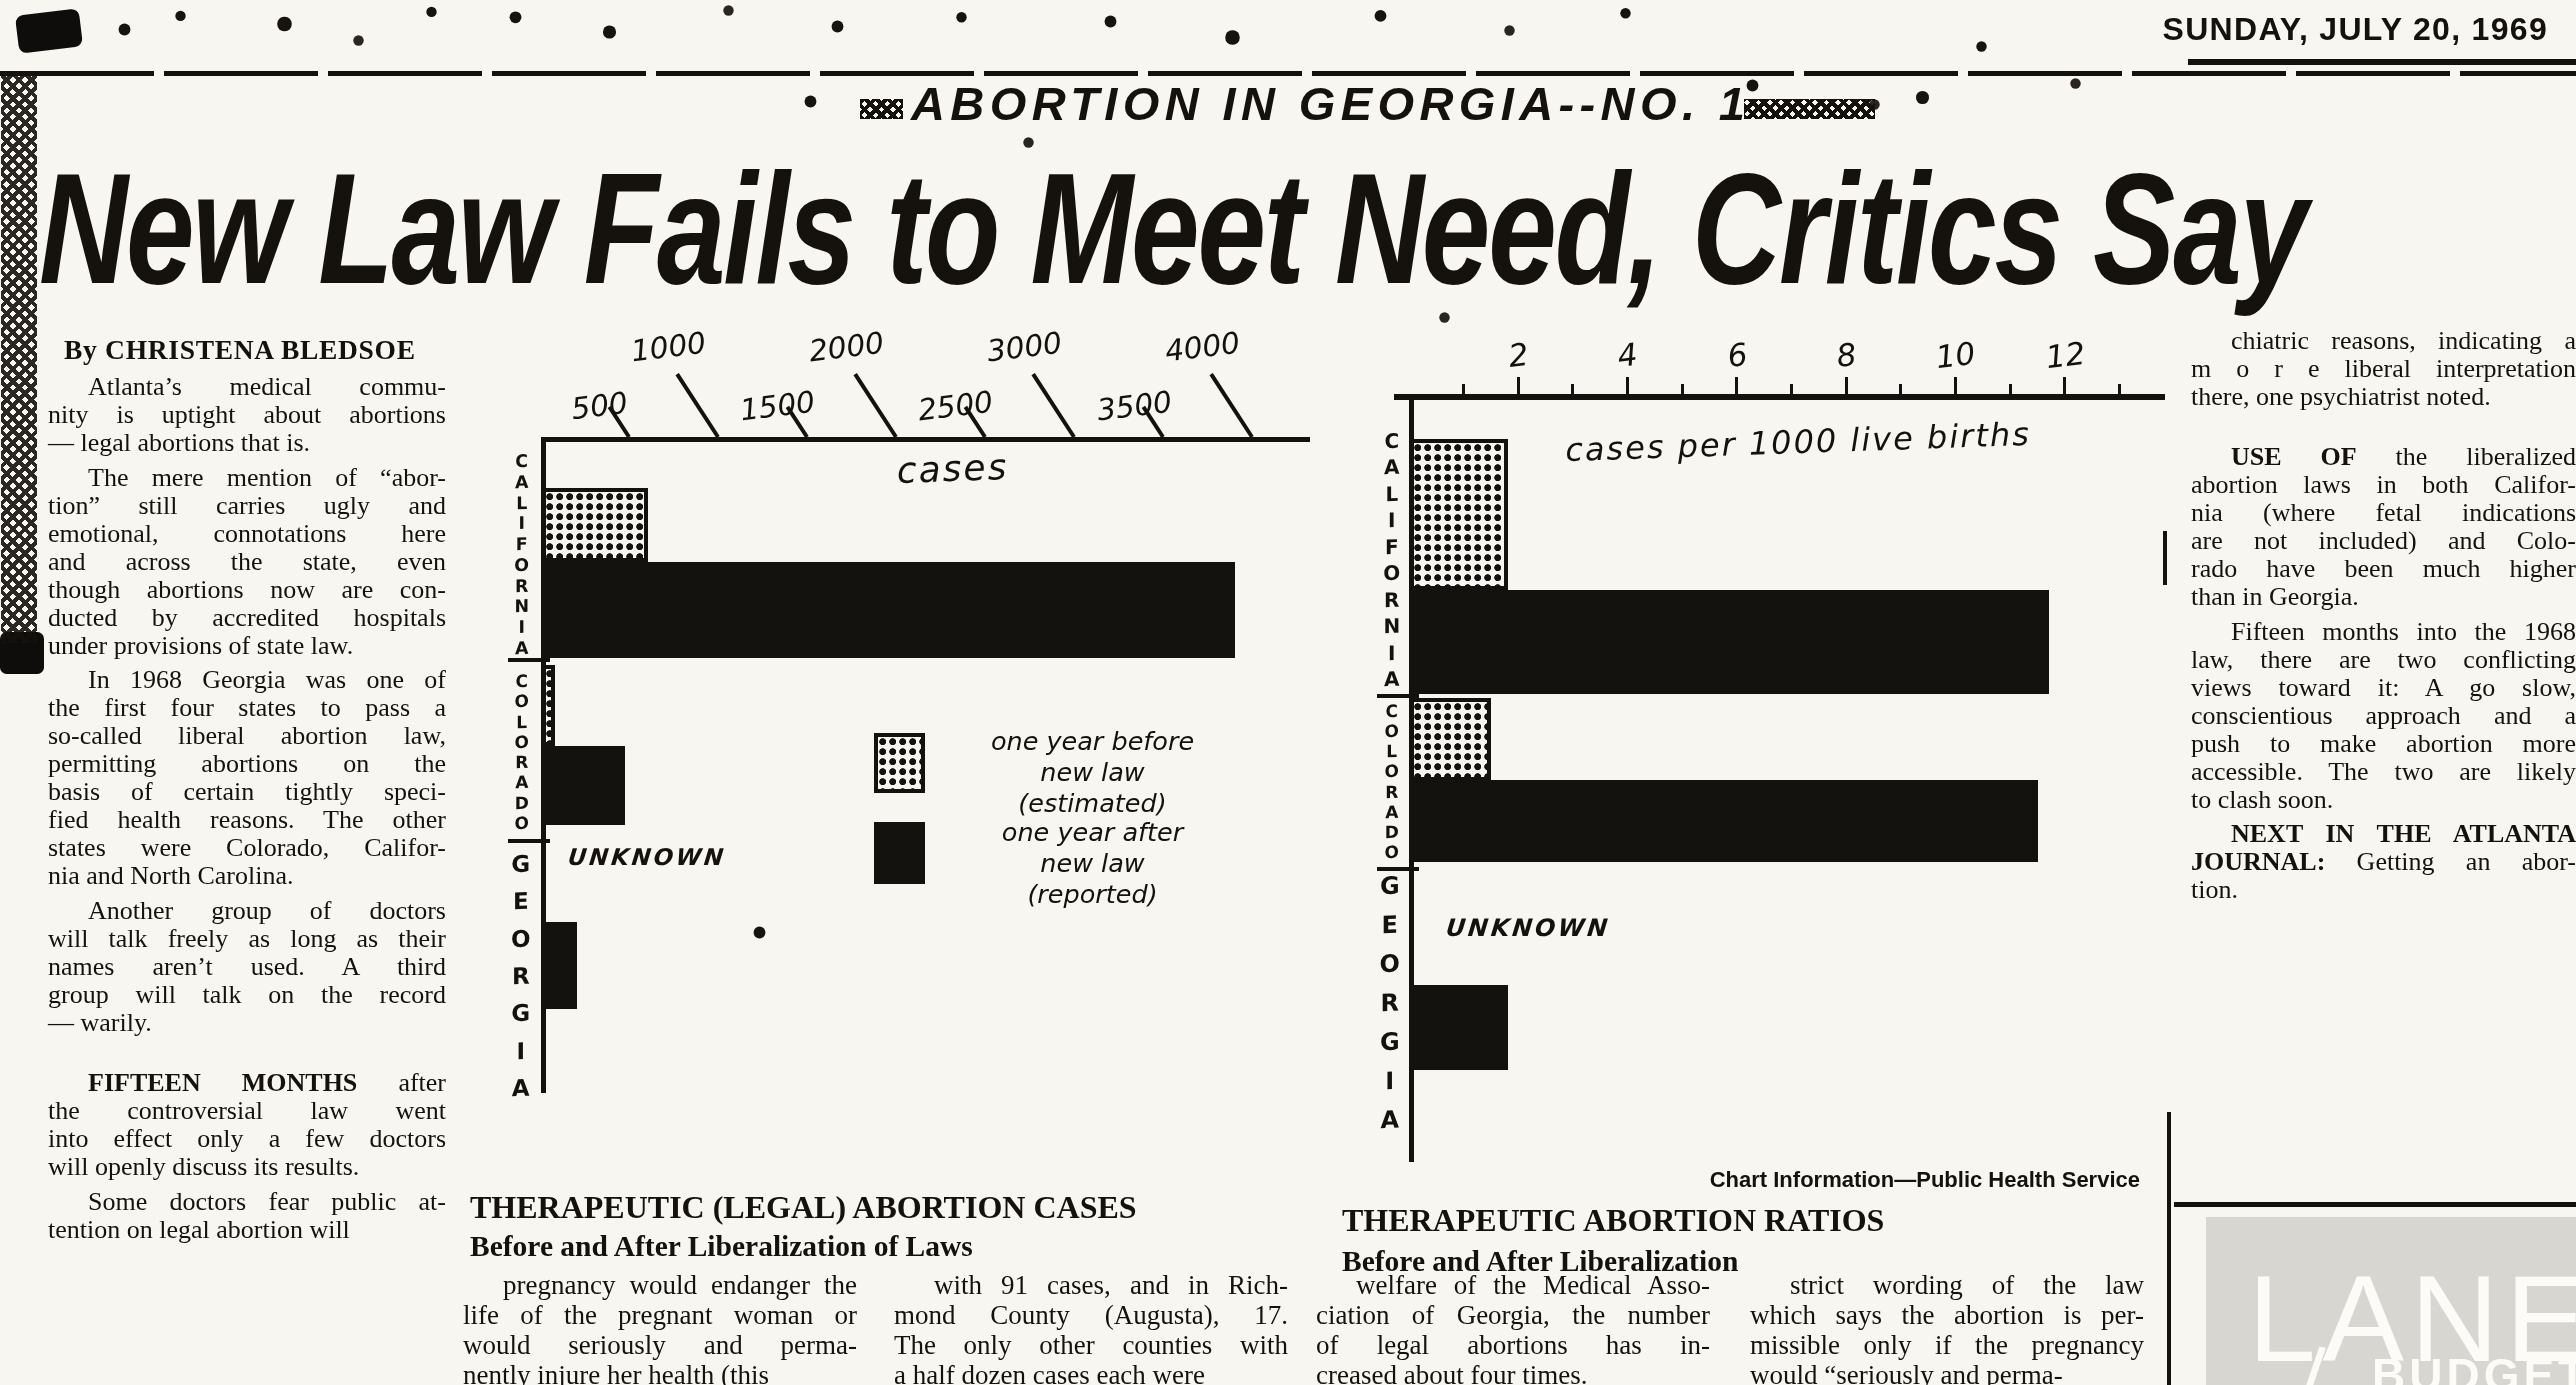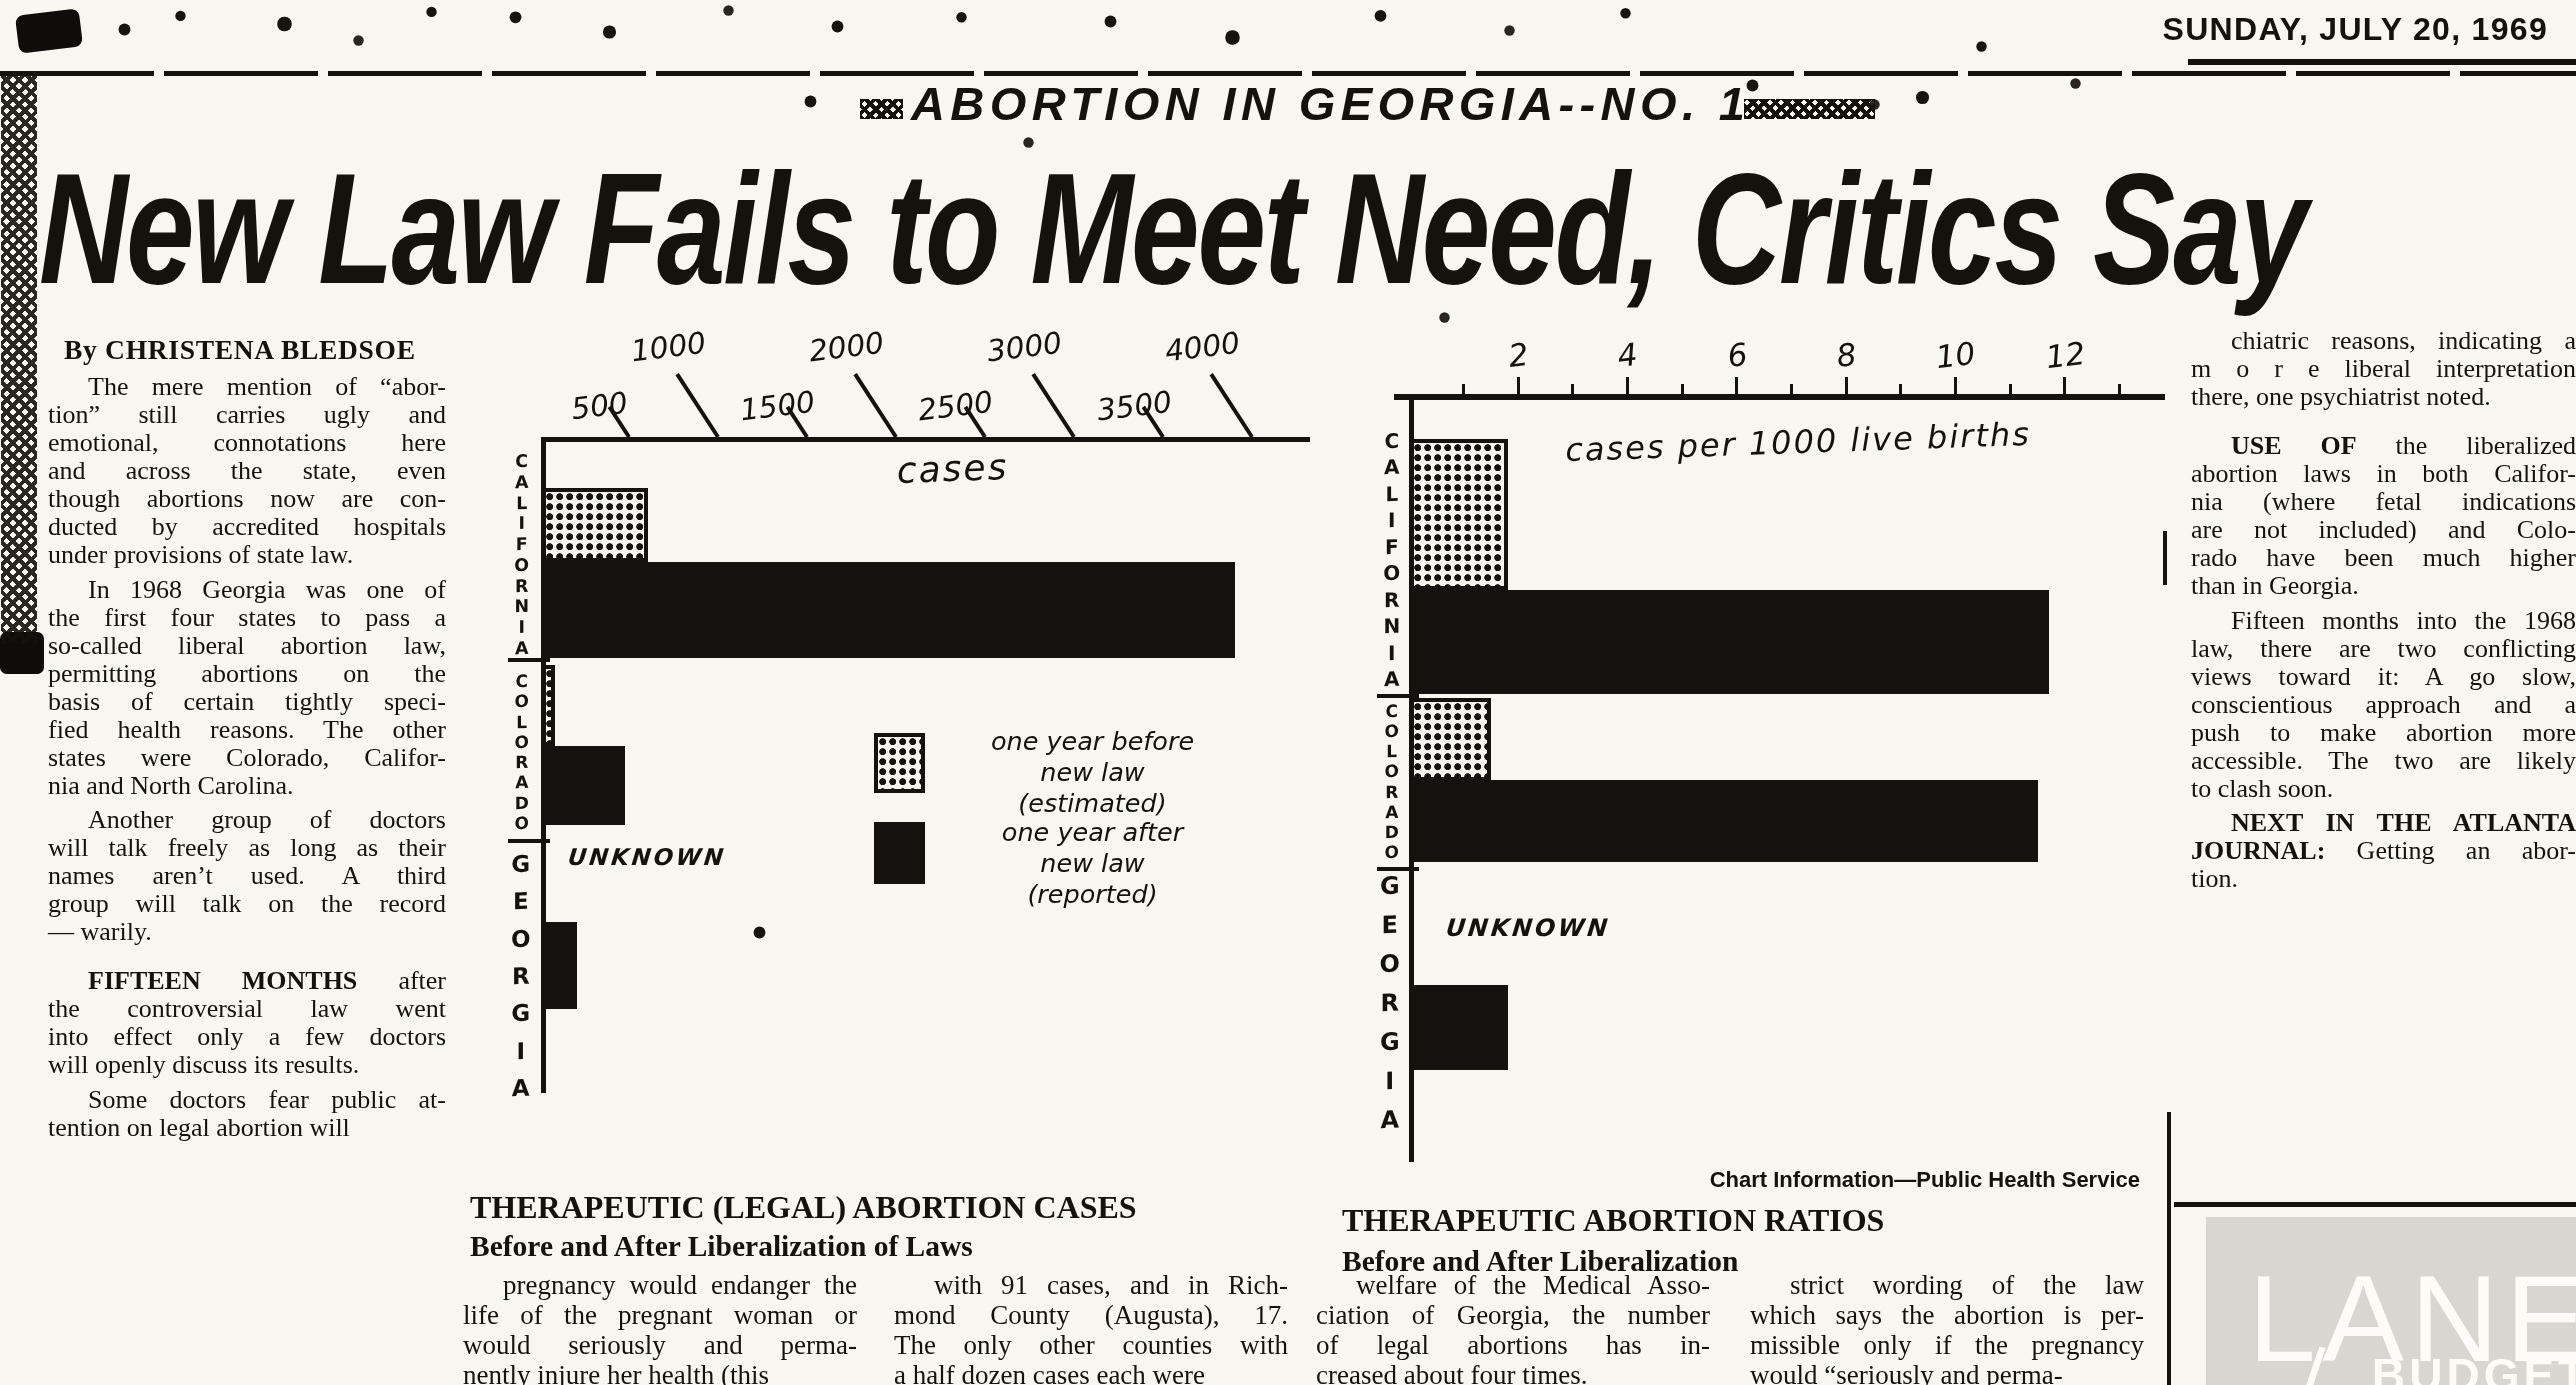--- a/index.html
+++ b/index.html
@@ -35,21 +35,21 @@
     2073px 81px 0 2.7px #2a261f, 808px 99px 0 3.4px #17140f, 1920px 95px 0 4px #17140f,
     1026px 140px 0 2.7px #2a261f, 1442px 315px 0 2.7px #2a261f, 757px 930px 0 3.4px #17140f;}
   
   .byline{top:334px;left:64px;font-size:27.5px;font-weight:bold;letter-spacing:0.7px;}
   .col{font-size:26px;line-height:28px;}
   .leftcol{top:373px;left:48px;width:398px;}
   .rightcol{top:327px;left:2191px;width:385px;}
   .bcol{top:1270px;width:394px;font-size:27px;line-height:30px;}
   .para{margin-top:6.7px;font-family:Liberation Serif, serif;}
   .para:first-child{margin-top:0;}
-  .para.gap{margin-top:21px;}
+  .para.gap{margin-top:32px;}
   .tline{text-align:justify;text-align-last:justify;}
   .tline.last{text-align-last:left;}
   .tline.first{text-indent:40px;}
   
   .bar{box-sizing:border-box;position:absolute;}
   .bar.solid{background:#14120f;}
   .bar.dotted{background-color:#f7f5f0;border:4.7px solid #14120f;
     background-image:radial-gradient(circle at 4.7px 4.7px,#14120f 3.1px,rgba(0,0,0,0) 3.8px);
     background-size:10px 10px;}
   .axis{position:absolute;background:#14120f;}
@@ -92,20 +92,25 @@
 <div class="abs top-rule"></div>
 
 <div class="abs hatch l"></div>
 <div class="abs kicker">ABORTION IN GEORGIA--NO. 1</div>
 <div class="abs hatch r"></div>
 <h1 class="abs headline" style="margin:0;">New Law Fails to Meet Need, Critics Say</h1>
 
 <div class="abs byline serif">By CHRISTENA BLEDSOE</div>
 <div class="abs col serif leftcol">
     <div class="para">
+      <div class="tline first">Atlanta’s medical commu-</div>
+      <div class="tline">nity is uptight about abortions</div>
+      <div class="tline last">— legal abortions that is.</div>
+    </div>
+    <div class="para">
       <div class="tline first">The mere mention of “abor-</div>
       <div class="tline">tion” still carries ugly and</div>
       <div class="tline">emotional, connotations here</div>
       <div class="tline">and across the state, even</div>
       <div class="tline">though abortions now are con-</div>
       <div class="tline">ducted by accredited hospitals</div>
       <div class="tline last">under provisions of state law.</div>
     </div>
     <div class="para">
       <div class="tline first">In 1968 Georgia was one of</div>

